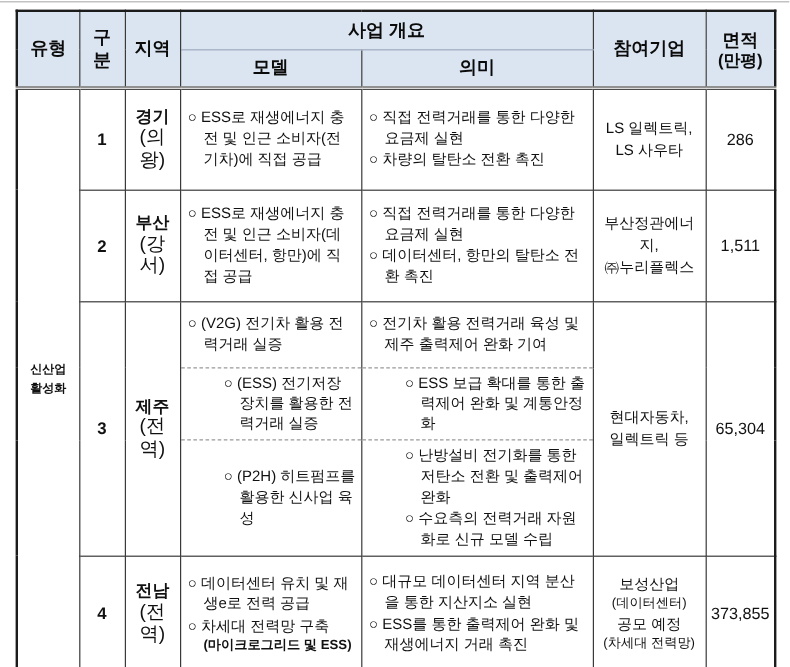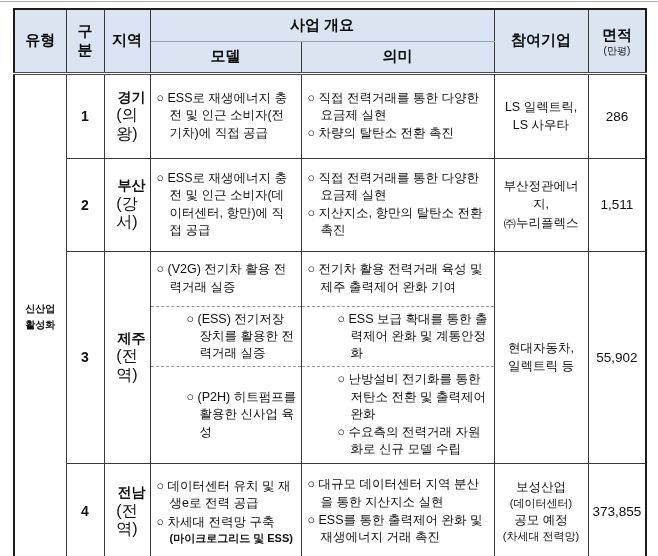--- a/index.html
+++ b/index.html
@@ -17,24 +17,24 @@
   .program th, .program td {
     border:1px solid #3a3a3a; padding:2px 4px; vertical-align:middle;
     overflow:hidden;
   }
   .program th {
     background:#dbe5f1; font-weight:bold; font-size:15px; text-align:center;
     color:#0b0b0b;
   }
   th.dbl { border-bottom:3px double #4a4a4a; }
   th.overview { border-bottom:1px solid #98a6bc; }
-  .unit { font-weight:normal; font-size:10px; line-height:1.1; }
+  .unit { font-weight:bold; font-size:14px; line-height:1.1; }
   td.no-cell { font-weight:bold; font-size:14px; text-align:center; }
   td.region-cell { text-align:center; }
-  .region-name { font-weight:bold; font-size:14px; line-height:1.25;text-align:right; }
+  .region-name { font-weight:bold; font-size:14px; line-height:1.25; }
   .region-sub { font-size:16px; line-height:1.15; }
 
   td.bullets { font-size:12.5px; padding:3px 4px 3px 6px; }
   .bullet-item { padding-left:13px; text-indent:-13px; line-height:1.38; margin:1px 0; }
   .paren-line { padding-left:13px; font-size:11px; line-height:1.25;font-weight:bold; }
 
   td.companies { text-align:center; font-size:12.5px; line-height:1.45; padding:2px 2px; }
   .co-line { line-height:1.45; }
   .co-small { font-size:11px; line-height:1.35; }
 
@@ -106,21 +106,21 @@
     <td class="no-cell">2</td>
     <td class="region-cell">
       <div class="region-name">부산</div>
       <div class="region-sub">(강서)</div>
     </td>
     <td class="bullets">
       <div class="bullet-item">○ ESS로 재생에너지 충전 및 인근 소비자(데이터센터, 항만)에 직접 공급</div>
     </td>
     <td class="bullets">
       <div class="bullet-item">○ 직접 전력거래를 통한 다양한 요금제 실현</div>
-      <div class="bullet-item">○ 지산지소, 항만의 탈탄소 전환 촉진</div>
+      <div class="bullet-item">○ 데이터센터, 항만의 탈탄소 전환 촉진</div>
     </td>
     <td class="companies">
       <div class="co-line">부산정관에너지,</div>
       <div class="co-line">㈜누리플렉스</div>
     </td>
     <td class="area">1,511</td>
   </tr>
 
   <tr style="height:55px">
     <td rowspan="3" class="no-cell">3</td>
@@ -131,21 +131,21 @@
     <td class="bullets dash-b">
       <div class="bullet-item">○ (V2G) 전기차 활용 전력거래 실증</div>
     </td>
     <td class="bullets dash-b">
       <div class="bullet-item">○ 전기차 활용 전력거래 육성 및 제주 출력제어 완화 기여</div>
     </td>
     <td rowspan="3" class="companies">
       <div class="co-line">현대자동차,</div>
       <div class="co-line">일렉트릭 등</div>
     </td>
-    <td rowspan="3" class="area">55,902</td>
+    <td rowspan="3" class="area">65,304</td>
   </tr>
 
   <tr style="height:54px">
     <td class="bullets dash-b no-t">
       <div class="bullet-item">○ (ESS) 전기저장장치를 활용한 전력거래 실증</div>
     </td>
     <td class="bullets dash-b no-t">
       <div class="bullet-item">○ ESS 보급 확대를 통한 출력제어 완화 및 계통안정화</div>
     </td>
   </tr>

